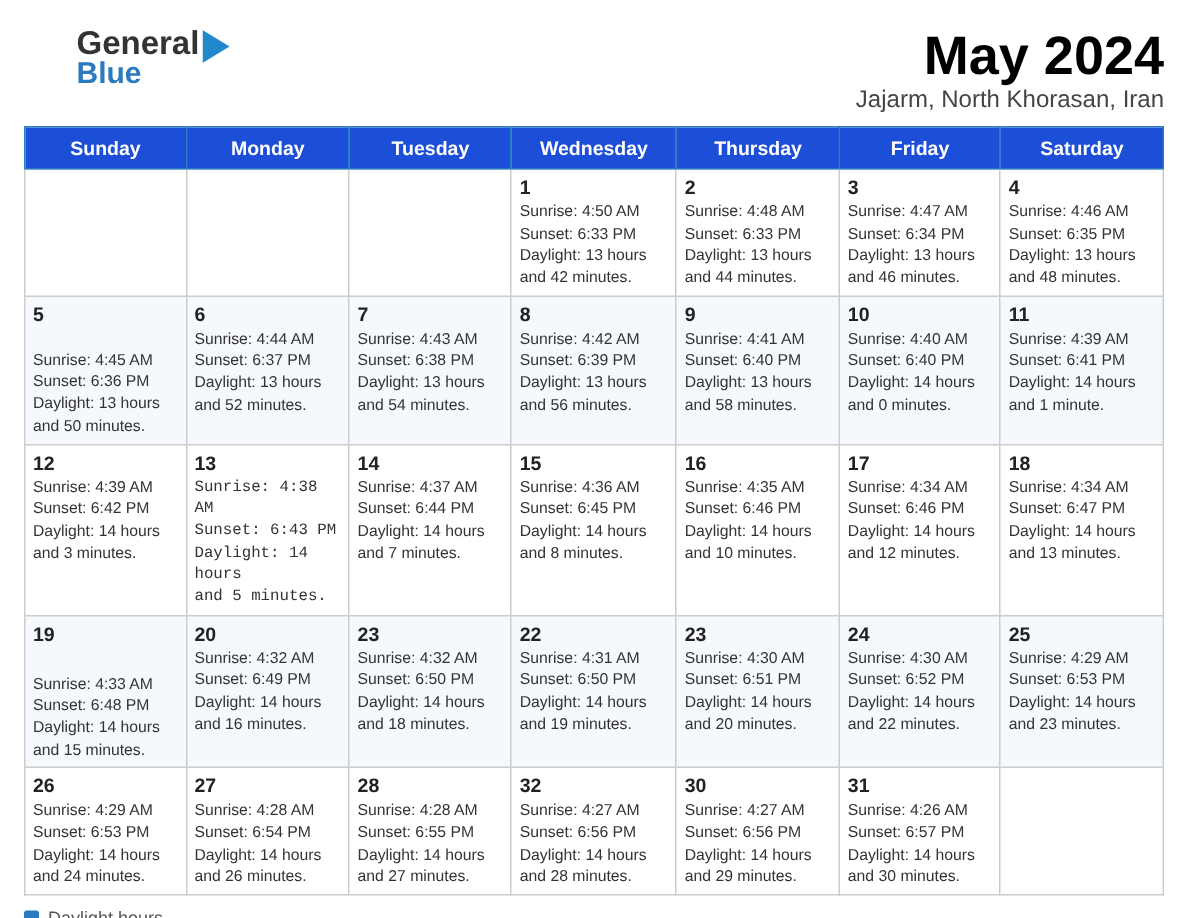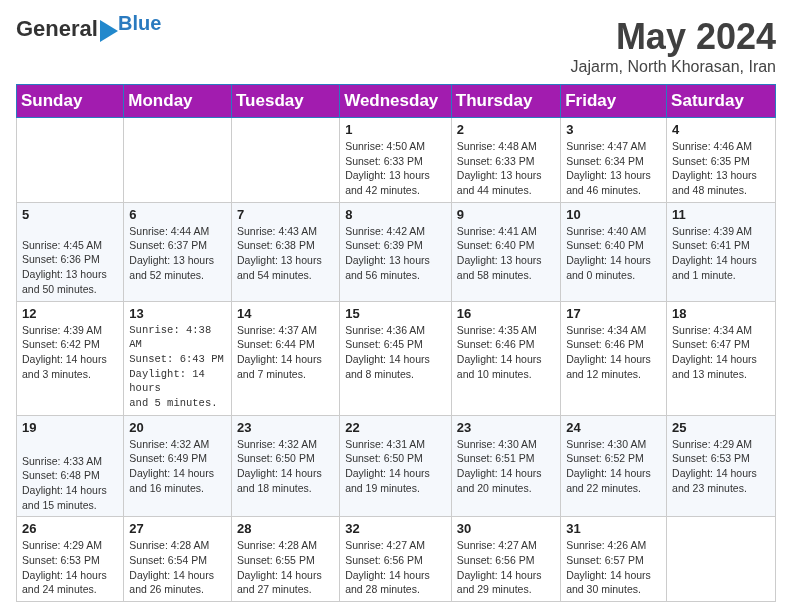--- a/index.html
+++ b/index.html
@@ -11,51 +11,52 @@
       padding: 16px;
     }
     .header {
       display: flex;
       justify-content: space-between;
       align-items: flex-start;
       margin-bottom: 8px;
     }
     .logo {
       display: flex;
-      flex-direction: row;
+      flex-direction: column;
       align-items: flex-start;
+      margin-left: 35px;
     }
     .logo-line {
       display: flex;
       align-items: flex-end;
     }
     .title-area {
       text-align: right;
     }
     .title-area h1 {
       font-size: 36px;
       font-weight: bold;
-      color: #404040;
+      color: #000000;
     }
     .title-area h2 {
       font-size: 16px;
       font-weight: normal;
       color: #444;
     }
     table {
       width: 100%;
       border-collapse: collapse;
       font-size: 11px;
     }
     thead tr th {
-      background-color: #a21caf;
+      background-color: #1d4ed8;
       color: #fff;
       padding: 6px 4px;
-      text-align: left;
-      font-size: 17px;
+      text-align: center;
+      font-size: 13px;
       font-weight: bold;
       border: 1px solid #2a7abf;
     }
     tbody tr td {
       border: 1px solid #ccc;
       vertical-align: top;
       padding: 4px 5px;
       width: 113px;
       height: 80px;
       background: #fff;

